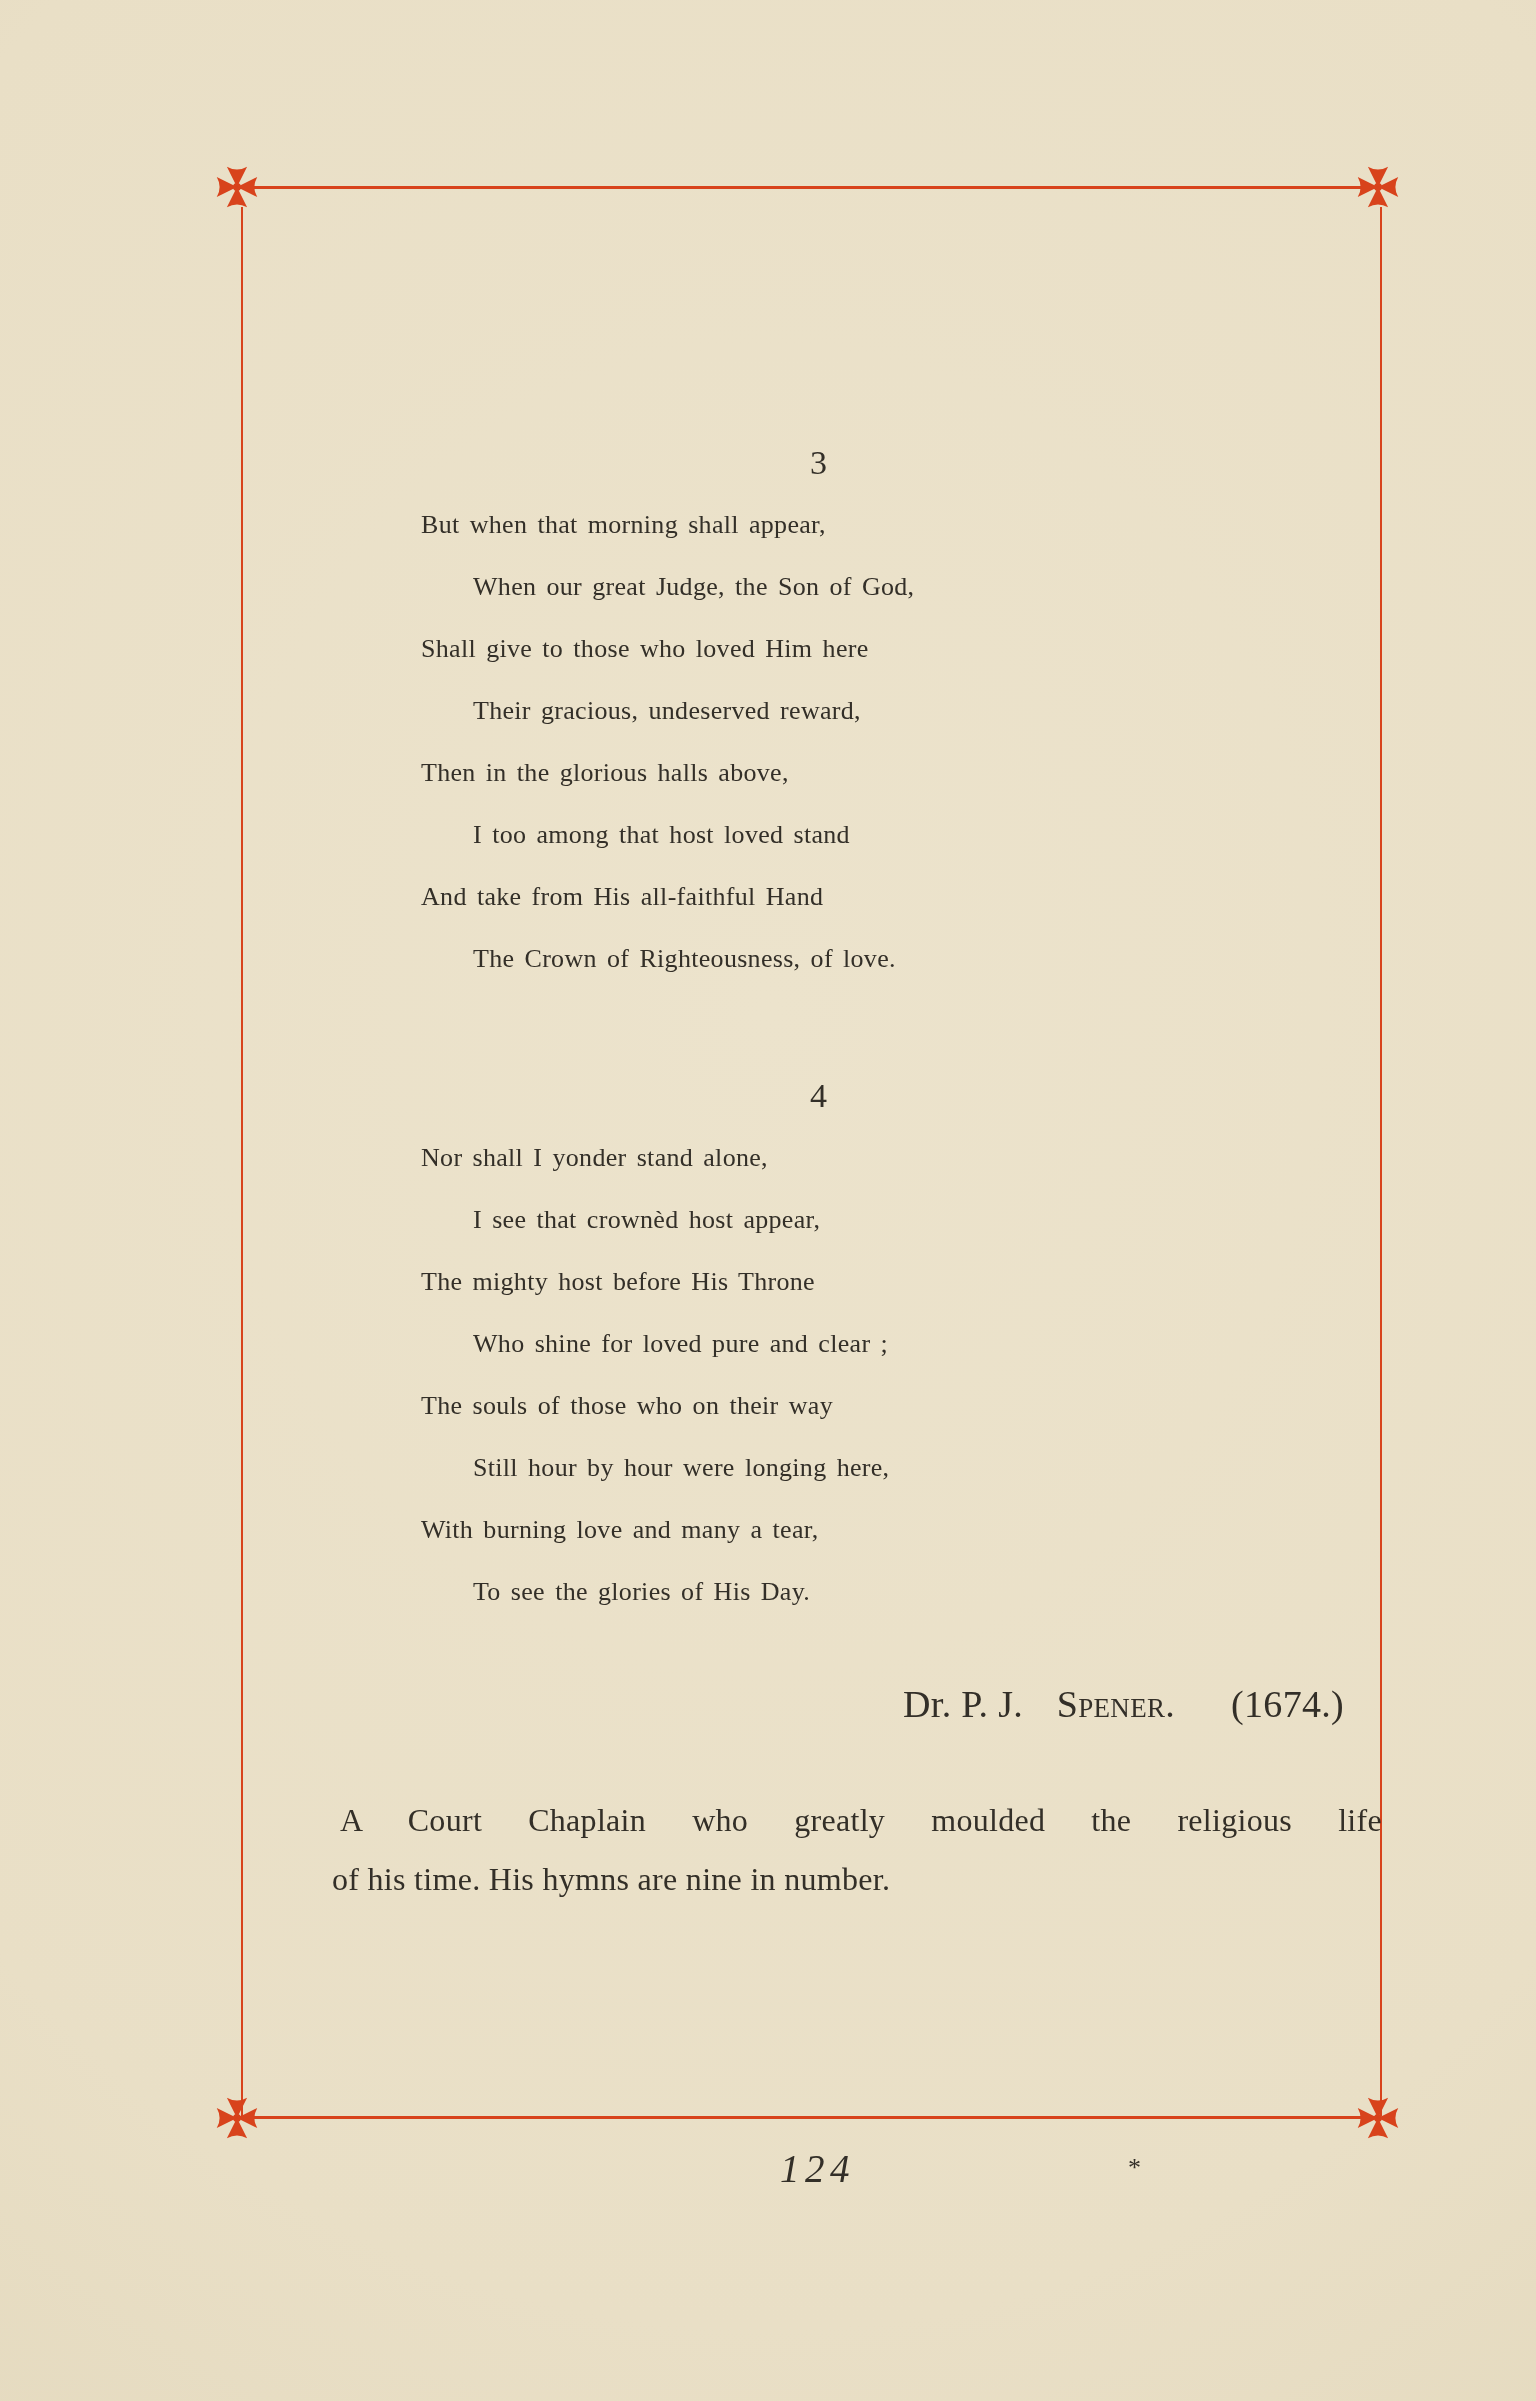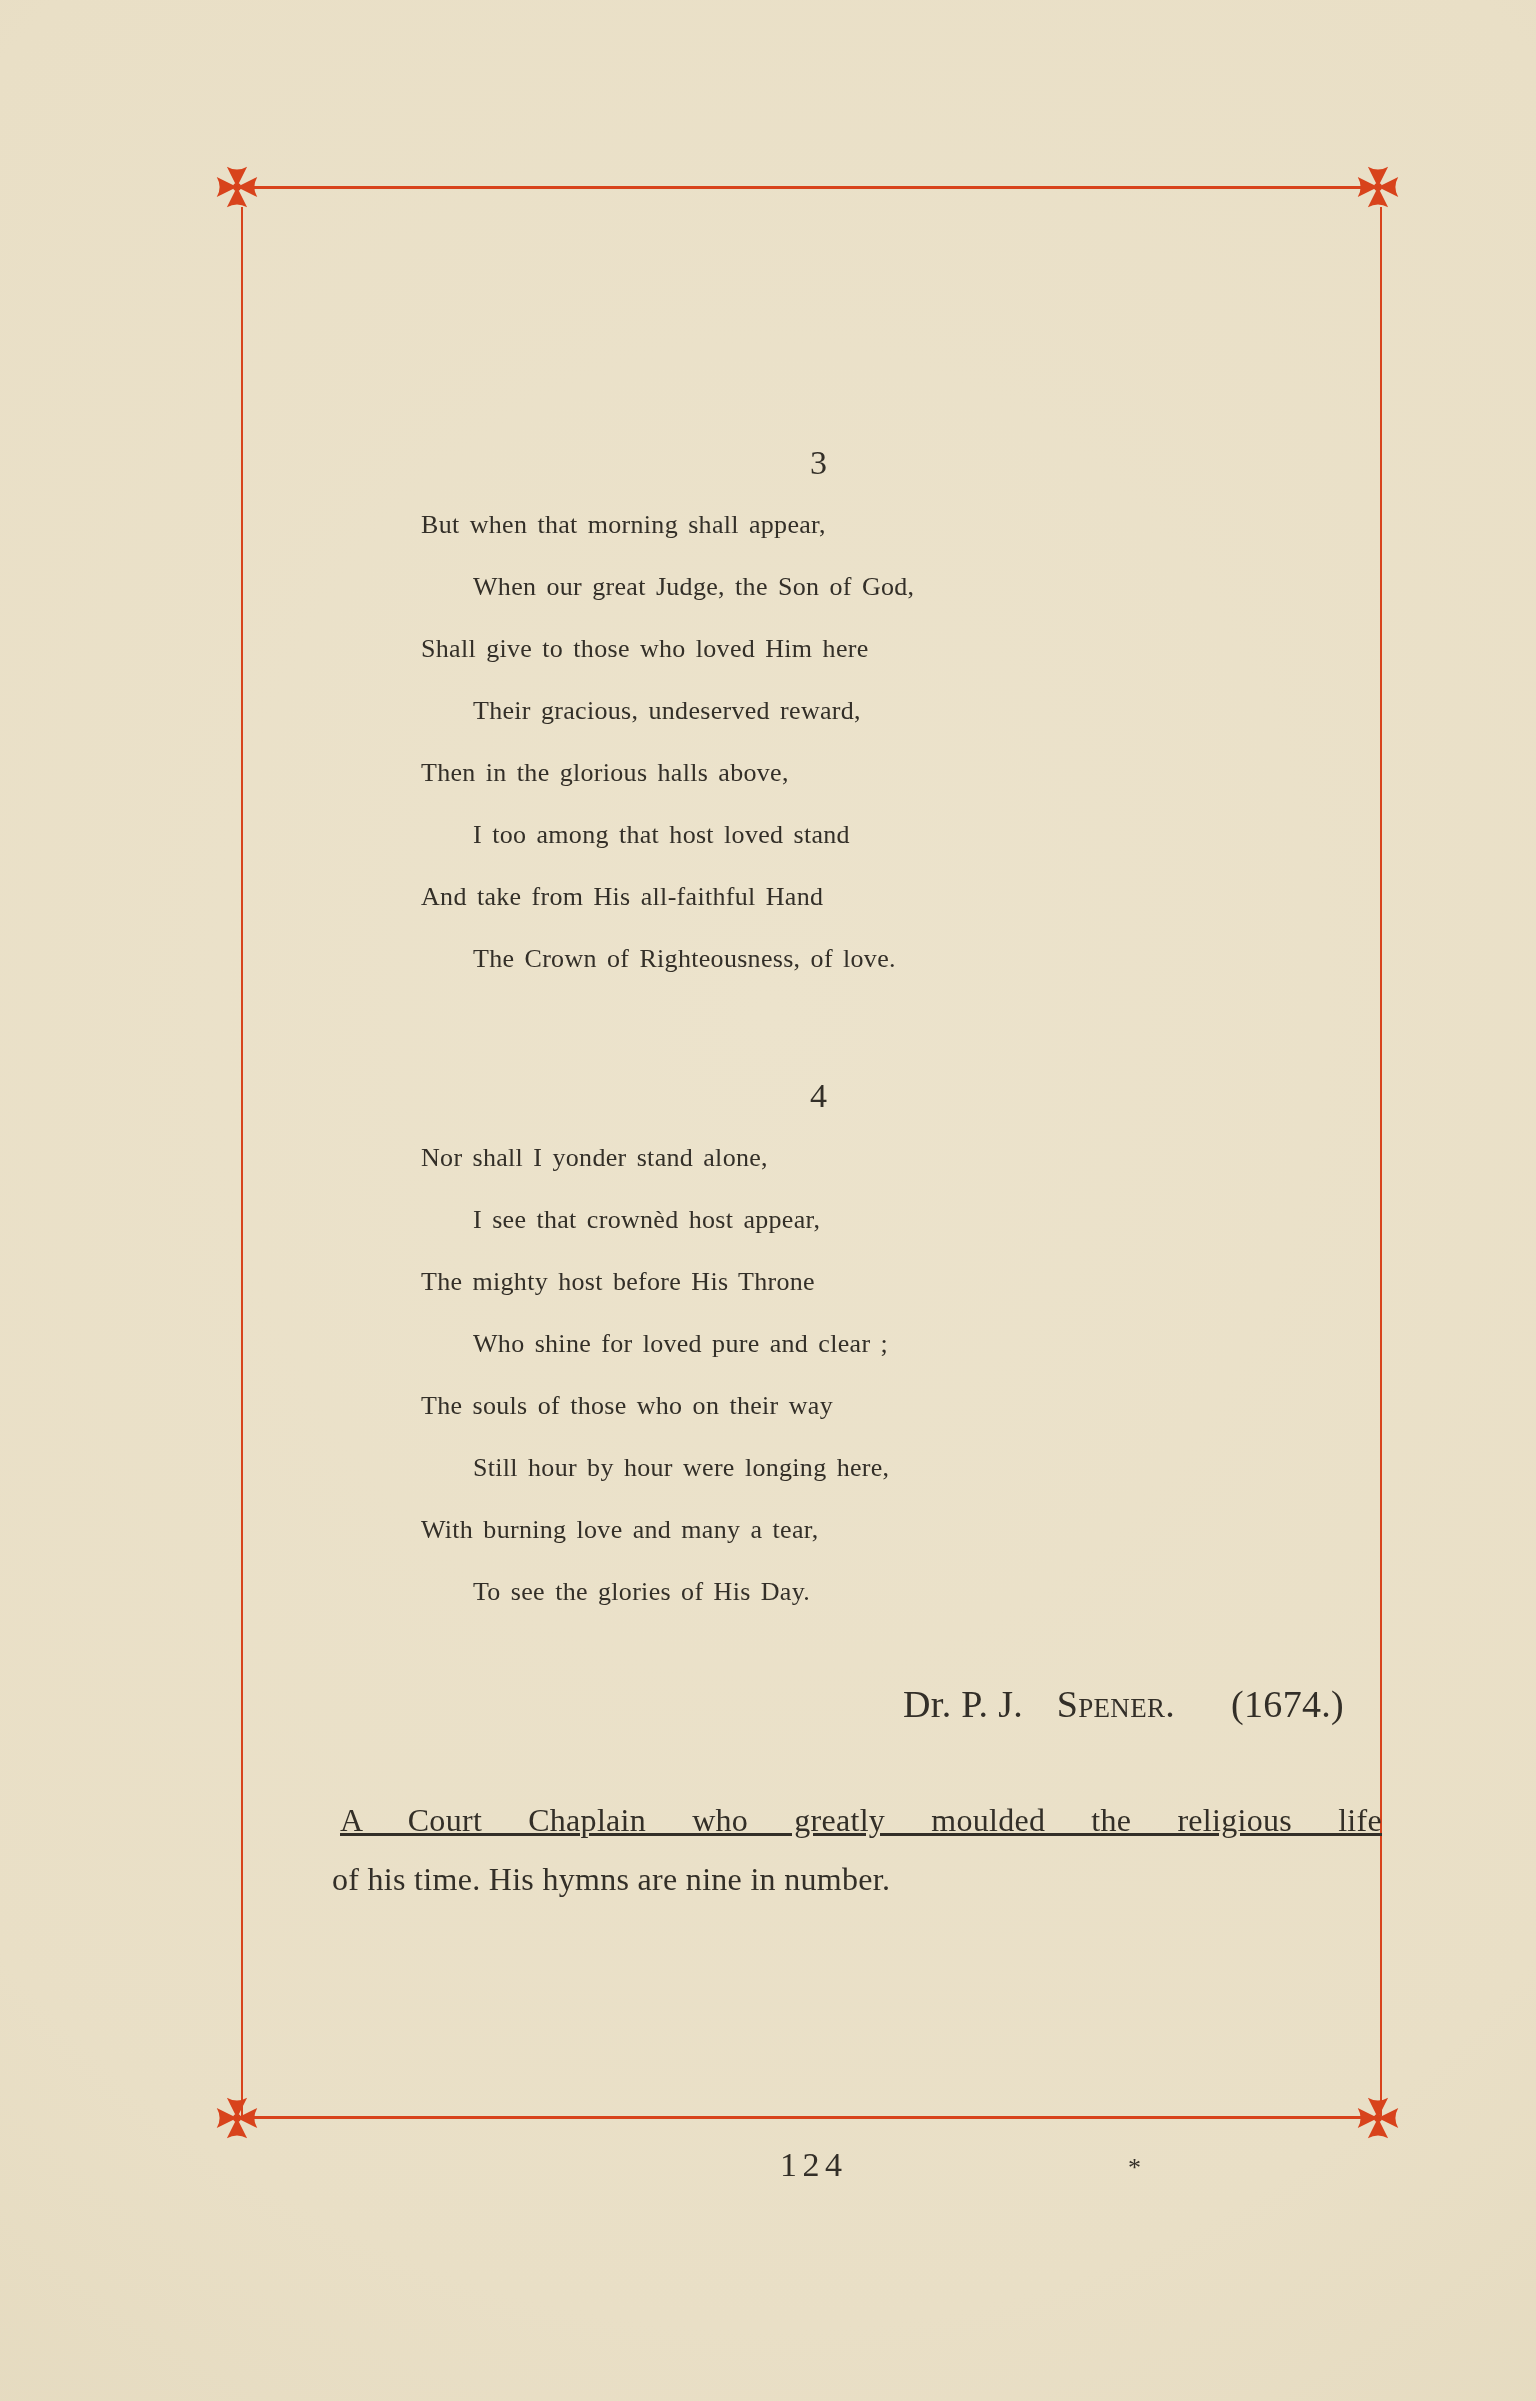--- a/index.html
+++ b/index.html
@@ -31,23 +31,23 @@
   .attribution{
     position:absolute;top:1673px;right:193px;
     font-size:38px;line-height:62px;letter-spacing:0.3px;white-space:nowrap;
   }
   .attribution .smallcaps{font-variant:small-caps;margin-left:24px;}
   .attribution .year{margin-left:56px;}
   .note{
     position:absolute;left:300px;top:1791px;width:1082px;
     font-size:32px;line-height:59px;letter-spacing:0.3px;
   }
-  .note-line-1{display:block;text-align:justify;text-align-last:justify;text-indent:40px;text-decoration:underline;}
+  .note-line-1{display:block;text-align:justify;text-align-last:justify;text-indent:40px;}
   .note-line-2{display:block;margin-left:32px;}
-  .page-number{position:absolute;left:780px;top:2146px;font-size:34px;letter-spacing:5.5px;}
+  .page-number{position:absolute;left:780px;top:2146px;font-size:39px;letter-spacing:5.5px;font-style:italic;}
   .print-mark{position:absolute;left:1128px;top:2153px;font-size:26px;}
 </style>
 </head>
 <body>
 
 <div class="page">
 
   <svg width="0" height="0" style="position:absolute" aria-hidden="true">
     <defs>
       <g id="crossPattee">

